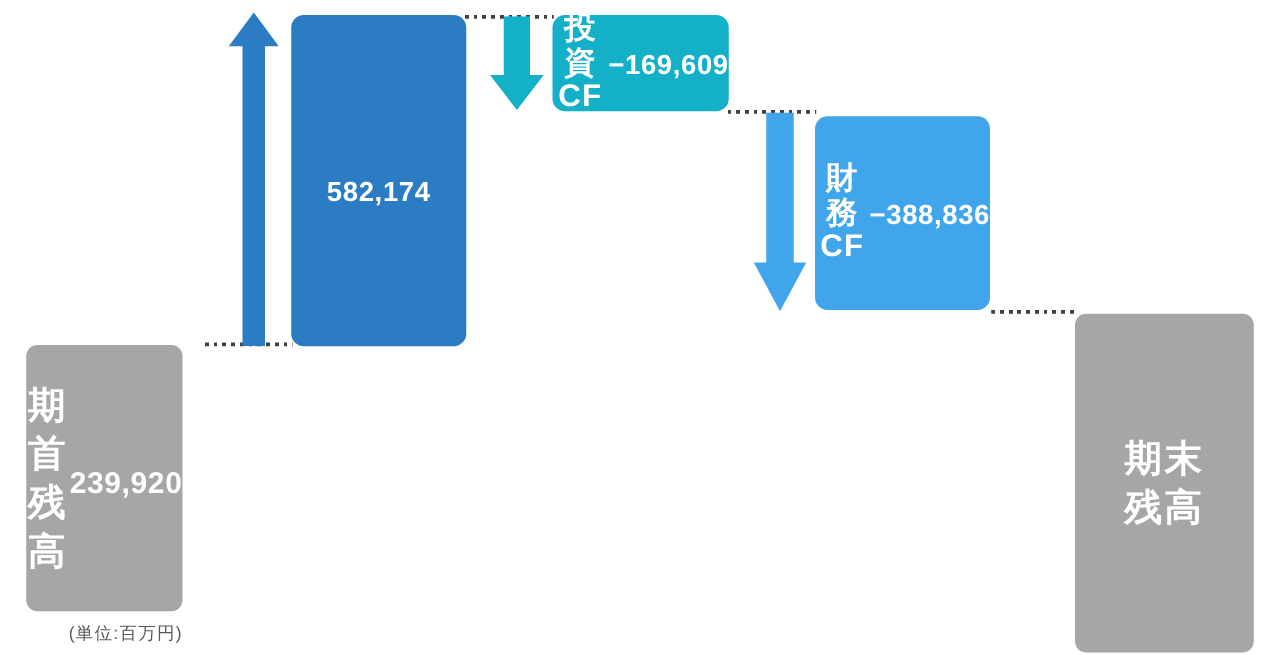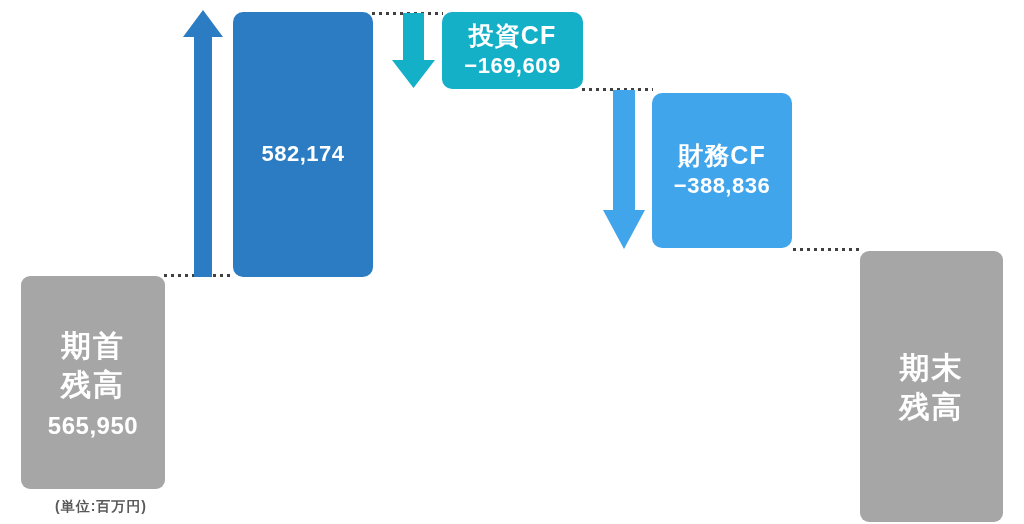--- a/index.html
+++ b/index.html
@@ -13,29 +13,29 @@
     height: 524px;
     background: #ffffff;
     overflow: hidden;
   }
 
   
   .box {
     position: absolute;
     z-index: 3;
     display: flex;
-    flex-direction: column;
+    flex-direction: row;
     align-items: center;
     justify-content: center;
     color: #ffffff;
     font-weight: bold;
     text-align: center;
   }
   .box-beginning {
-    left: 21px; top: 276px; width: 144px; height: 213px;
+    left: 21px; top: 276px; width: 125px; height: 213px;
     background: #a6a6a6; border-radius: 9px;
   }
   .box-operating {
     left: 233px; top: 12px; width: 140px; height: 265px;
     background: #2b7cc3; border-radius: 10px;
   }
   .box-investing {
     left: 442px; top: 12px; width: 141px; height: 77px;
     background: #14b0c8; border-radius: 10px;
   }
@@ -72,21 +72,21 @@
   .arrow { position: absolute; z-index: 2; display: block; }
   .arrow-operating { left: 183px; top: 10px; }
   .arrow-investing { left: 392px; top: 13px; }
   .arrow-financing { left: 603px; top: 90px; }
 
   
   .unit-label {
     position: absolute;
     left: 55px; top: 498px;
     font-size: 14px;
-    font-weight: bold;
+    font-weight: normal;
     color: #595959;
     letter-spacing: 1px;
   }
 </style>
 </head>
 <body>
 
 <div class="canvas">
 
   <div class="dots dots-1"></div>
@@ -102,21 +102,21 @@
     <polygon points="11,0 32,0 32,47 43,47 21.5,75 0,47 11,47" fill="#14b0c8"></polygon>
   </svg>
 
   <svg class="arrow arrow-financing" width="42" height="159" viewBox="0 0 42 159">
     <polygon points="10,0 32,0 32,120 42,120 21,159 0,120 10,120" fill="#41a5ec"></polygon>
   </svg>
 
   <div class="box box-beginning">
     <div class="label-lg">期首
 残高</div>
-    <div class="value-lg">565,950</div>
+    <div class="value-lg">239,920</div>
   </div>
 
   <div class="box box-operating">
     <div class="value-md">582,174</div>
   </div>
 
   <div class="box box-investing">
     <div class="label-sm">投資CF</div>
     <div class="value-sm">−169,609</div>
   </div>

